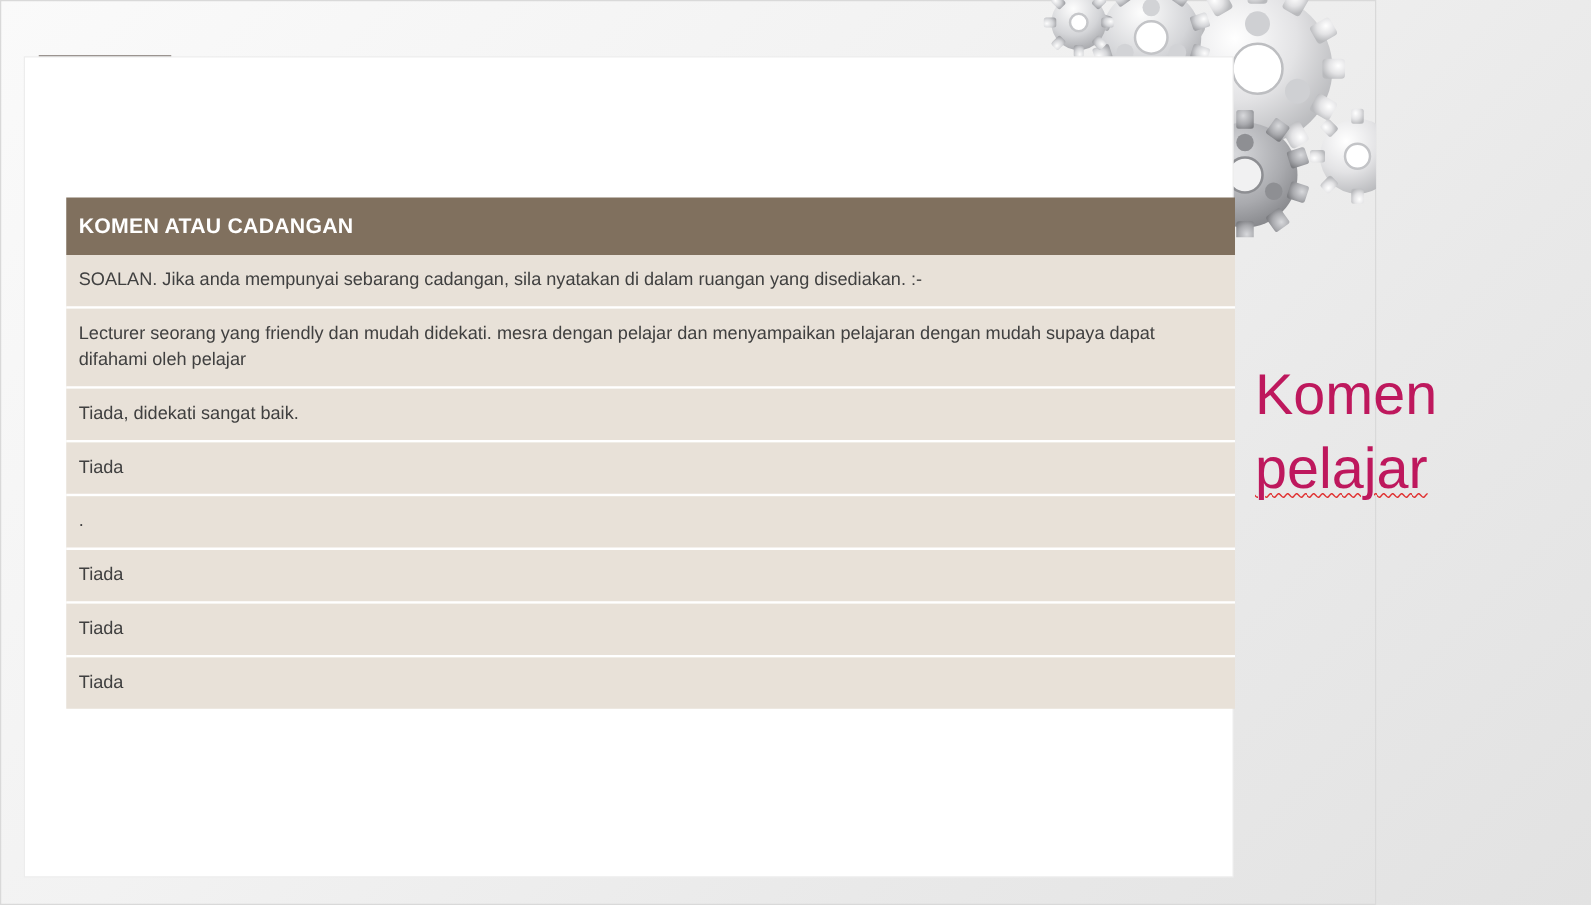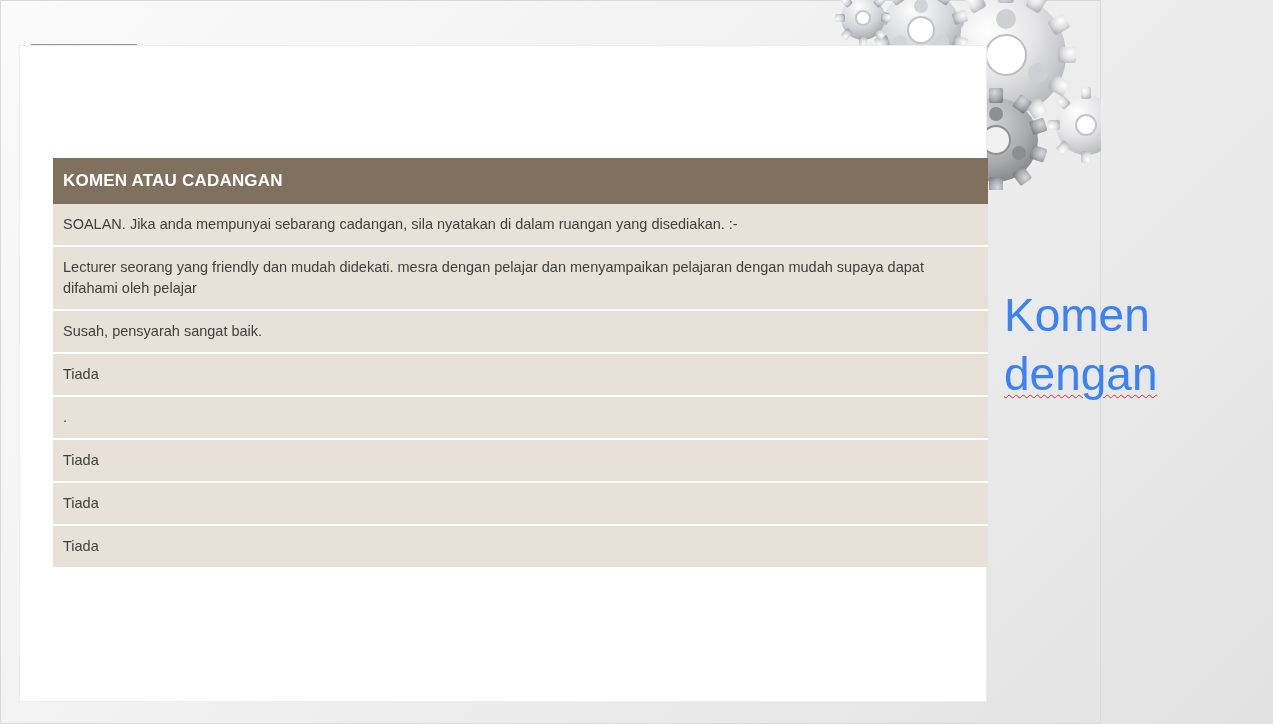--- a/index.html
+++ b/index.html
@@ -86,21 +86,21 @@
   }
   .row:last-child { border-bottom: none; }
 
   
   .right-title {
     position: absolute;
     left: 1004px; top: 286px;
     width: 265px;
     font-size: 46px;
     line-height: 1.28;
-    color: #3b82f6;
+    color: #be185d;
     font-family: "Liberation Sans", sans-serif;
   }
   .right-title .line2 {
     display: block;
     text-decoration: underline;
     text-decoration-style: wavy;
     text-decoration-color: #e03030;
     text-decoration-thickness: 1px;
     text-underline-offset: 4px;
   }
@@ -238,28 +238,28 @@
   <div class="top-rule-active"></div>
 
   <div class="content-card">
 
     <div class="table">
 
       <div class="table-header">KOMEN ATAU CADANGAN</div>
 
       <div class="row">SOALAN. Jika anda mempunyai sebarang cadangan, sila nyatakan di dalam ruangan yang disediakan. :-</div>
       <div class="row">Lecturer seorang yang friendly dan mudah didekati. mesra dengan pelajar dan menyampaikan pelajaran dengan mudah supaya dapat difahami oleh pelajar</div>
-      <div class="row">Susah, pensyarah sangat baik.</div>
+      <div class="row">Tiada, didekati sangat baik.</div>
       <div class="row">Tiada</div>
       <div class="row">.</div>
       <div class="row">Tiada</div>
       <div class="row">Tiada</div>
       <div class="row">Tiada</div>
 
     </div>
   </div>
 
   <div class="right-title">
     <span>Komen</span>
-    <span class="line2">dengan</span>
+    <span class="line2">pelajar</span>
   </div>
 
 </div>
 
 </body></html>

